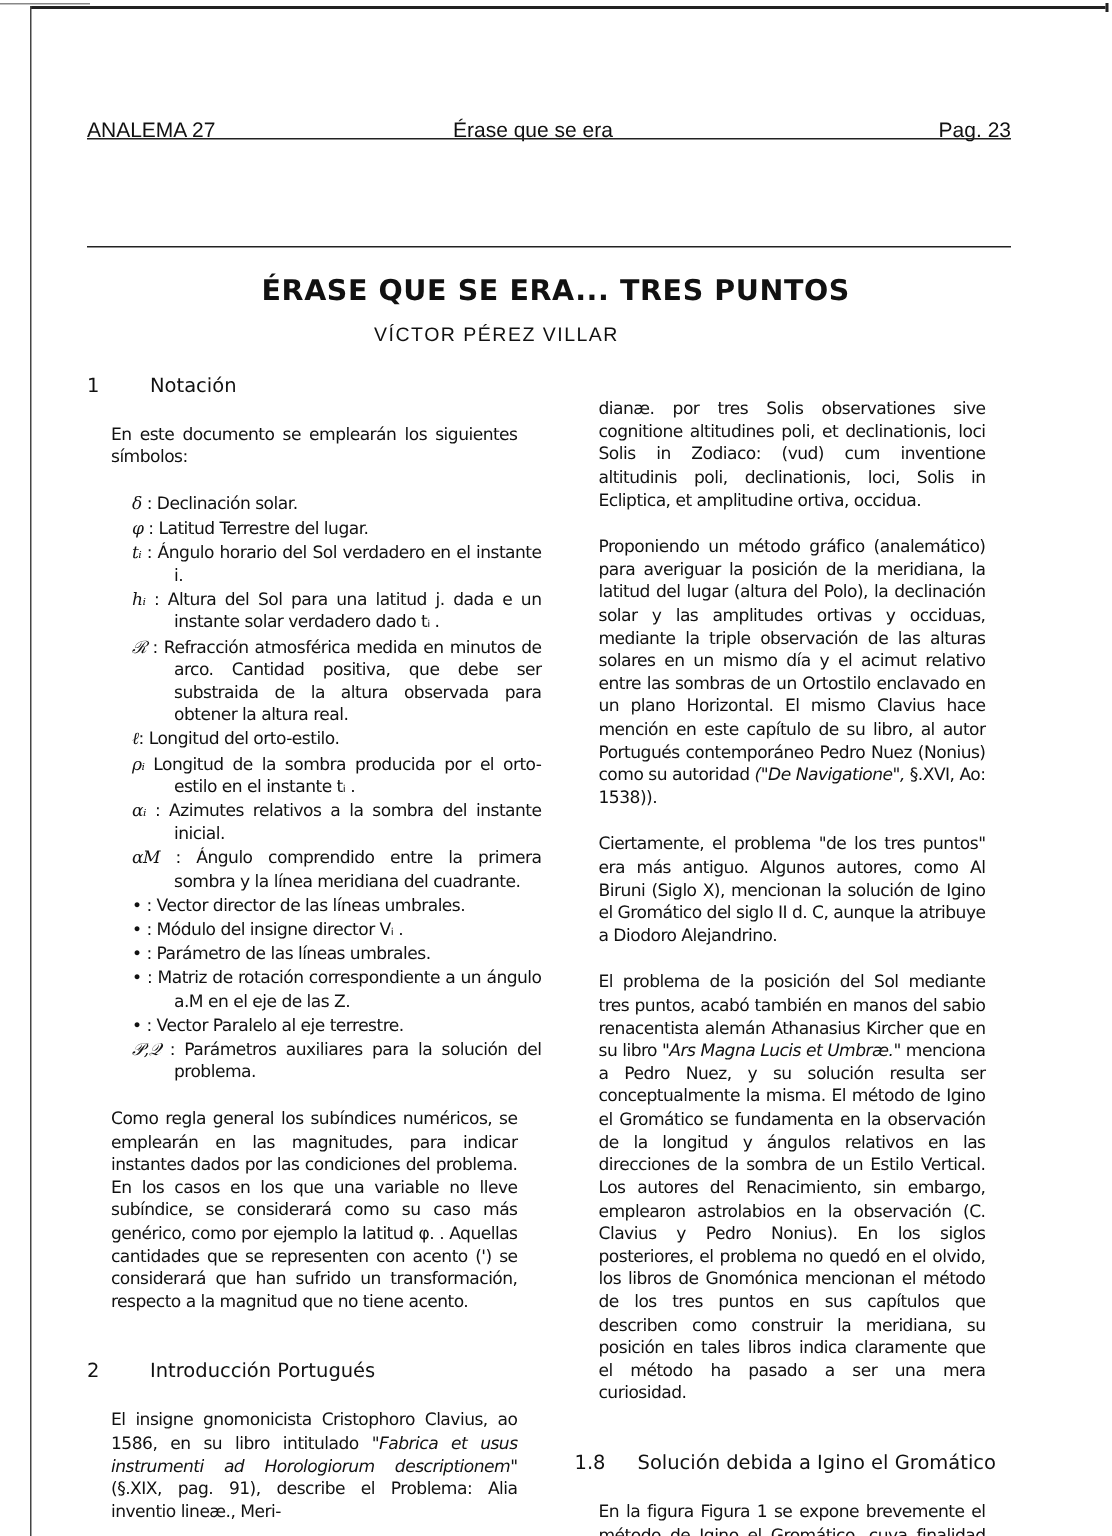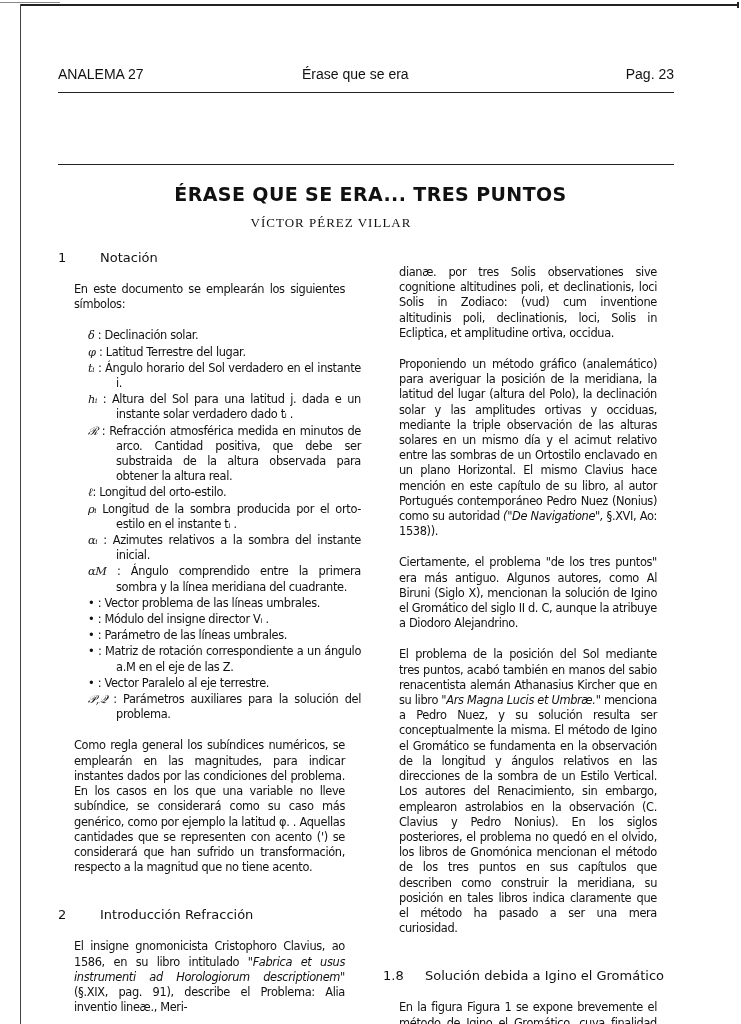--- a/index.html
+++ b/index.html
@@ -16,37 +16,37 @@
     .left-margin-line {
       position: absolute; left: 20px; top: 4px; width: 1px; height: 1020px; background: #444;
     }
     .right-mark {
       position: absolute; right: 2px; top: 2px; width: 2px; height: 6px; background: #222;
     }
     .running-head {
       position: absolute; left: 58px; top: 66px; width: 616px; height: 20px;
       font-family: "Liberation Sans", sans-serif; font-size: 14px; color: #111;
     }
-    .running-head span { position: absolute; top: 0; text-align: right; }
+    .running-head span { position: absolute; top: 12px; text-align: right; }
     .rh-left { left: 0; }
     .rh-center { left: 244px; }
     .rh-right { right: 0; }
     .rule {
       position: absolute; left: 58px; width: 616px; height: 1px; background: #222;
     }
     .rule.r1 { top: 92px; }
     .rule.r2 { top: 164px; }
     .title {
       position: absolute; left: 0; width: 741px; top: 183px; text-align: center;
       font-family: "DejaVu Sans", sans-serif; font-weight: bold; font-size: 19px;
       letter-spacing: 0.4px; color: #111;
     }
     .author {
       position: absolute; left: 0; width: 662px; top: 215px; text-align: center;
-      font-family: Liberation Serif, serif; font-size: 13px; letter-spacing: 1px;
+      font-family: Liberation Sans, sans-serif; font-size: 13px; letter-spacing: 1px;
       color: #111;
     }
     .col {
       position: absolute; top: 249px; font-size: 11.4px; line-height: 15.2px;
       text-align: justify; color: #111; font-family: "DejaVu Sans", sans-serif;
       letter-spacing: -0.35px;
     }
     .col.left { left: 58px; width: 303px; }
     .col.right { left: 383px; width: 290px; }
     .section-head {
@@ -89,31 +89,31 @@
   <div>
     <p class="sym"><span class="glyph">δ</span><span> : Declinación solar.</span></p>
     <p class="sym"><span class="glyph">φ</span><span> : Latitud Terrestre del lugar.</span></p>
     <p class="sym"><span class="glyph">tᵢ</span><span> : Ángulo horario del Sol verdadero en el instante i.</span></p>
     <p class="sym"><span class="glyph">hᵢ</span><span> : Altura del Sol para una latitud  j.  dada e un instante solar verdadero dado  tᵢ .</span></p>
     <p class="sym"><span class="glyph">ℛ</span><span> : Refracción atmosférica medida en minutos de arco. Cantidad positiva, que debe ser substraida de la altura observada para obtener la altura real.</span></p>
     <p class="sym"><span class="glyph">ℓ</span><span>: Longitud del orto-estilo.</span></p>
     <p class="sym"><span class="glyph">ρᵢ</span><span>  Longitud de la sombra producida por el orto-estilo en el instante  tᵢ .</span></p>
     <p class="sym"><span class="glyph">αᵢ</span><span> : Azimutes relativos a la sombra del instante inicial.</span></p>
     <p class="sym"><span class="glyph">αM</span><span>  :  Ángulo comprendido entre la primera sombra y la línea meridiana del cuadrante.</span></p>
-    <p class="sym bullet"><span>•</span><span> : Vector problema de las líneas umbrales.</span></p>
+    <p class="sym bullet"><span>•</span><span> : Vector director de las líneas umbrales.</span></p>
     <p class="sym bullet"><span>•</span><span> : Módulo del insigne director  Vᵢ .</span></p>
     <p class="sym bullet"><span>•</span><span> : Parámetro de las líneas umbrales.</span></p>
     <p class="sym bullet"><span>•</span><span> :  Matriz de rotación correspondiente a un ángulo  a.M  en el eje de las Z.</span></p>
     <p class="sym bullet"><span>•</span><span> : Vector Paralelo al eje terrestre.</span></p>
     <p class="sym"><span class="glyph">𝒫,𝒬</span><span> : Parámetros auxiliares para la solución del problema.</span></p>
   </div>
   <p class="p">Como regla general los subíndices numéricos, se emplearán en las magnitudes, para indicar instantes dados por las condiciones del problema. En los casos en los que una variable no lleve subíndice, se considerará como su caso más genérico, como por ejemplo la latitud  φ. . Aquellas cantidades que se representen con acento (') se considerará que han sufrido un transformación, respecto a la magnitud que no tiene acento.</p>
   <div class="gap"></div>
   <div class="section-head">
-    <span class="num">2</span><span>Introducción Refracción</span>
+    <span class="num">2</span><span>Introducción Portugués</span>
   </div>
   <p class="p"><span>El insigne gnomonicista Cristophoro Clavius, ao 1586, en su libro intitulado </span><em>"Fabrica et usus instrumenti ad Horologiorum descriptionem"</em><span> (§.XIX, pag. 91), describe el Problema: Alia inventio lineæ., Meri-</span></p>
 </div>
 
 <div class="col right">
   <p class="p">dianæ. por tres Solis observationes sive cognitione altitudines poli, et declinationis, loci Solis in Zodiaco: (vud) cum inventione altitudinis poli, declinationis, loci, Solis in Ecliptica, et amplitudine ortiva, occidua.</p>
   <p class="p"><span>Proponiendo un método gráfico (analemático) para averiguar la posición de la meridiana, la latitud del lugar (altura del Polo), la declinación solar y las amplitudes ortivas y occiduas, mediante la triple observación de las alturas solares en un mismo día y el acimut relativo entre las sombras de un Ortostilo enclavado en un plano Horizontal. El mismo Clavius hace mención en este capítulo de su libro, al autor Portugués contemporáneo Pedro Nuez (Nonius) como su autoridad </span><em>("De Navigatione",</em><span> §.XVI, Ao: 1538)).</span></p>
   <p class="p">Ciertamente, el problema "de los tres puntos" era más antiguo. Algunos autores, como Al Biruni (Siglo X), mencionan la solución de Igino el Gromático del siglo II d. C, aunque la atribuye a Diodoro Alejandrino.</p>
   <p class="p"><span>El problema de la posición del Sol mediante tres puntos, acabó también en manos del sabio renacentista alemán Athanasius Kircher que en su libro </span><em>"Ars Magna Lucis et Umbræ."</em><span> menciona a Pedro Nuez, y su solución resulta ser conceptualmente la misma.  El método de Igino el Gromático se fundamenta en la observación de la longitud y ángulos relativos en las direcciones de la sombra de un Estilo Vertical. Los autores del Renacimiento, sin embargo, emplearon astrolabios en la observación (C. Clavius y Pedro Nonius). En los siglos posteriores, el problema no quedó en el olvido, los libros de Gnomónica mencionan el método de los tres puntos en sus capítulos que describen como construir la meridiana, su posición en tales libros indica claramente que el método ha pasado a ser una mera curiosidad.</span></p>
   <div class="gap"></div>

